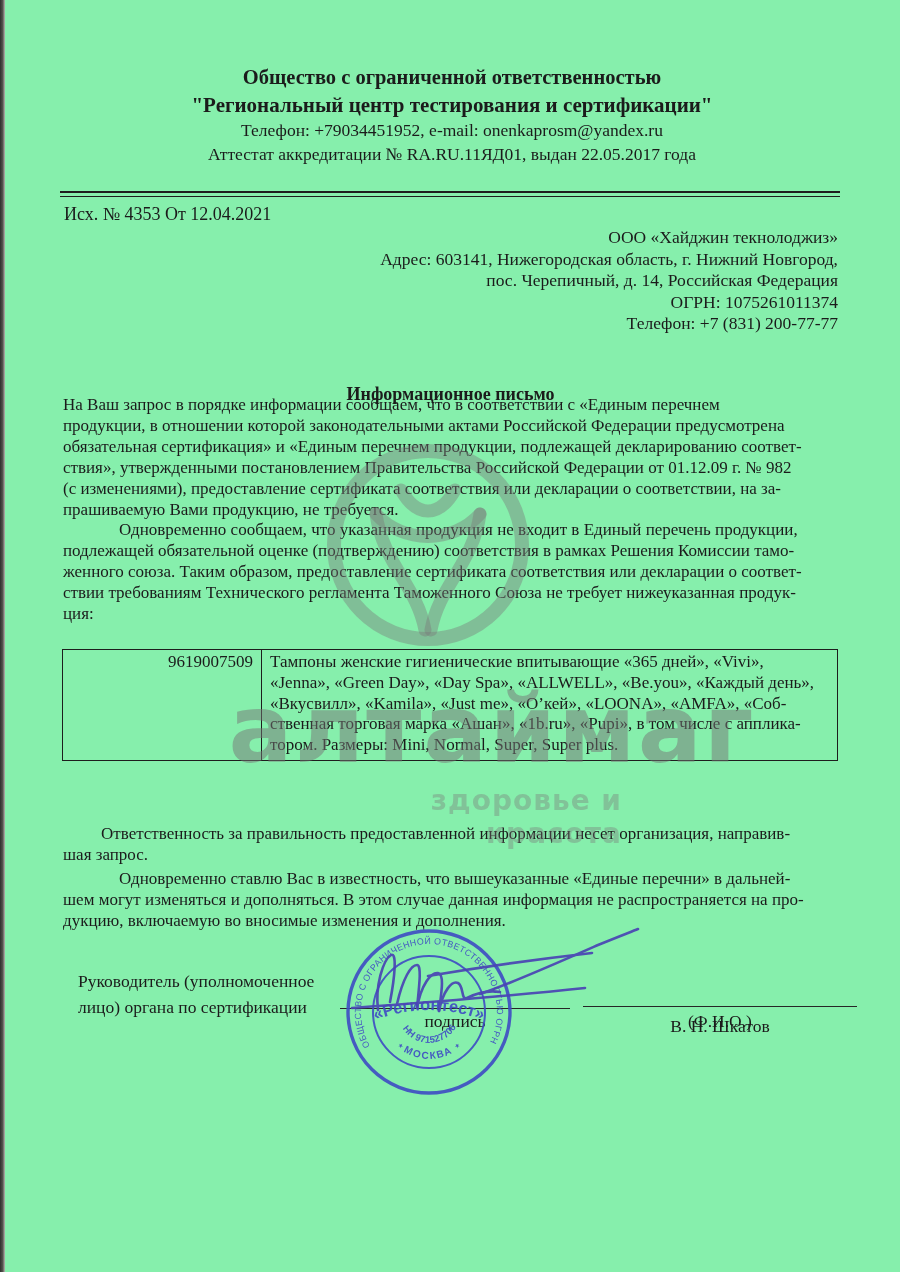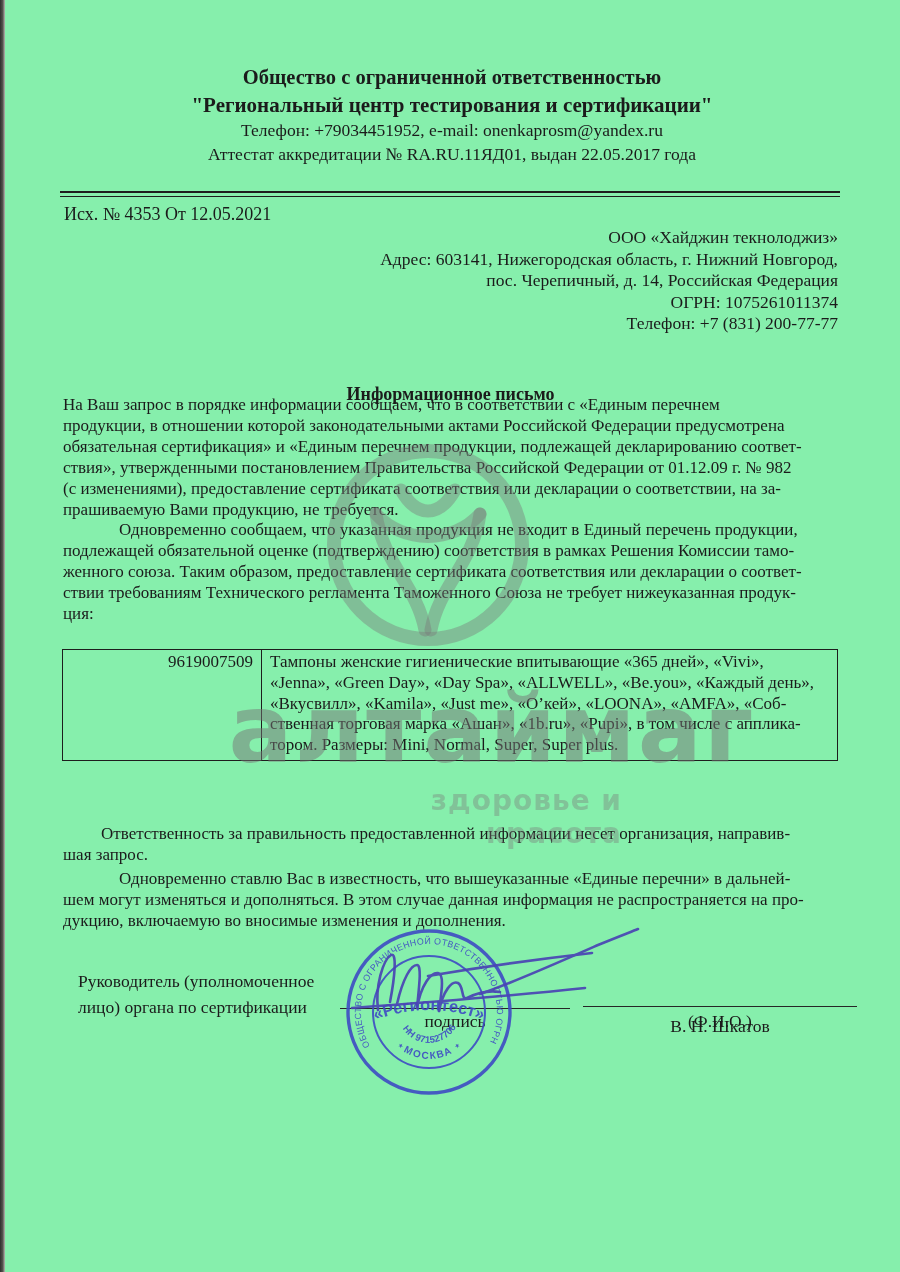--- a/index.html
+++ b/index.html
@@ -93,21 +93,21 @@
 
   <div class="org-header">
     <div class="org-name-1">Общество с ограниченной ответственностью</div>
     <div class="org-name-2">"Региональный центр тестирования и сертификации"</div>
     <div class="org-line">Телефон: +79034451952, e-mail: onenkaprosm@yandex.ru</div>
     <div class="org-line">Аттестат аккредитации № RA.RU.11ЯД01, выдан 22.05.2017 года</div>
   </div>
 
   <div class="double-rule"></div>
 
-  <div class="ref-line">Исх. № 4353 От 12.05.2021</div>
+  <div class="ref-line">Исх. № 4353 От 12.04.2021</div>
 
   <div class="recipient pre">ООО «Хайджин текнолоджиз»
 Адрес: 603141, Нижегородская область, г. Нижний Новгород,
 пос. Черепичный, д. 14, Российская Федерация
 ОГРН: 1075261011374
 Телефон: +7 (831) 200-77-77</div>
 
   <div class="letter-title">Информационное письмо</div>
 
   <div class="para p1 pre">На Ваш запрос в порядке информации сообщаем, что в соответствии с «Единым перечнем

